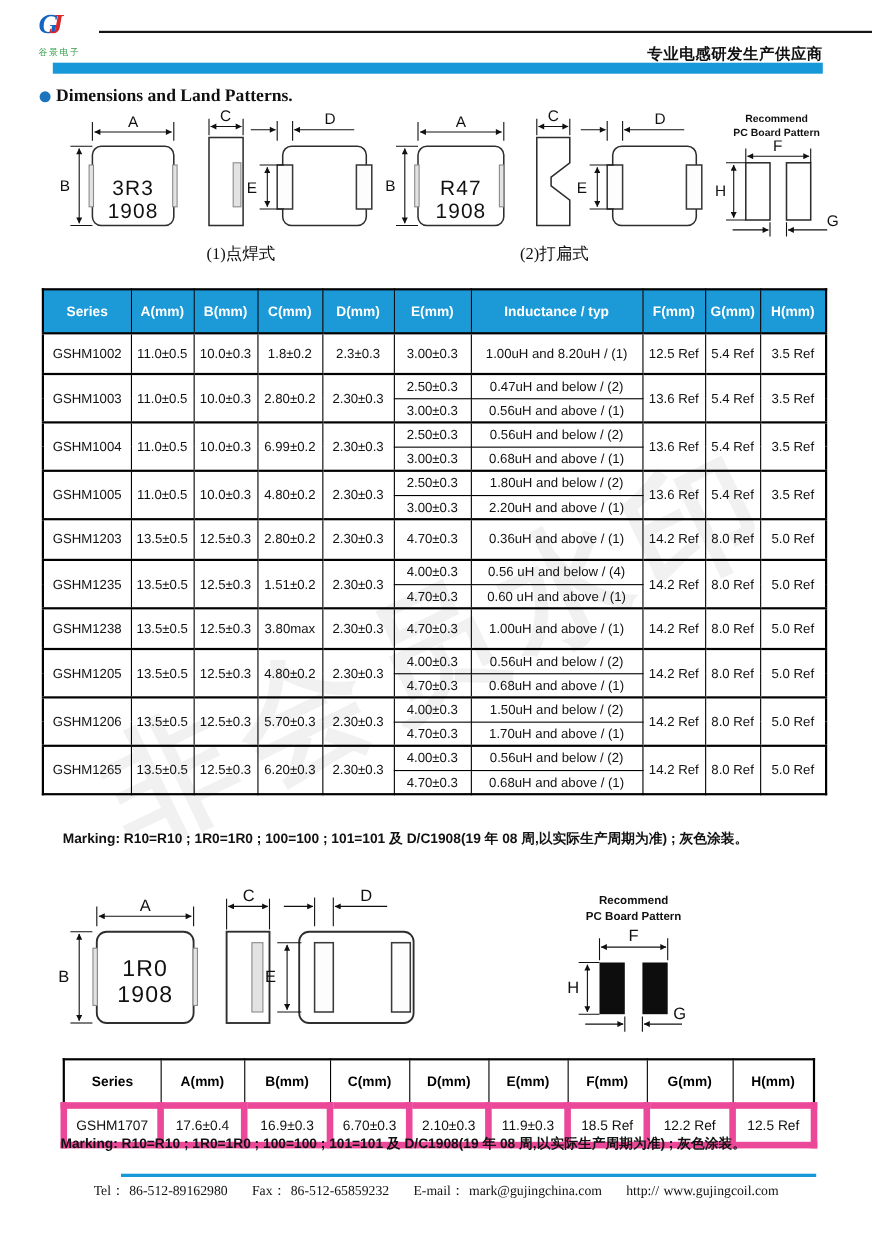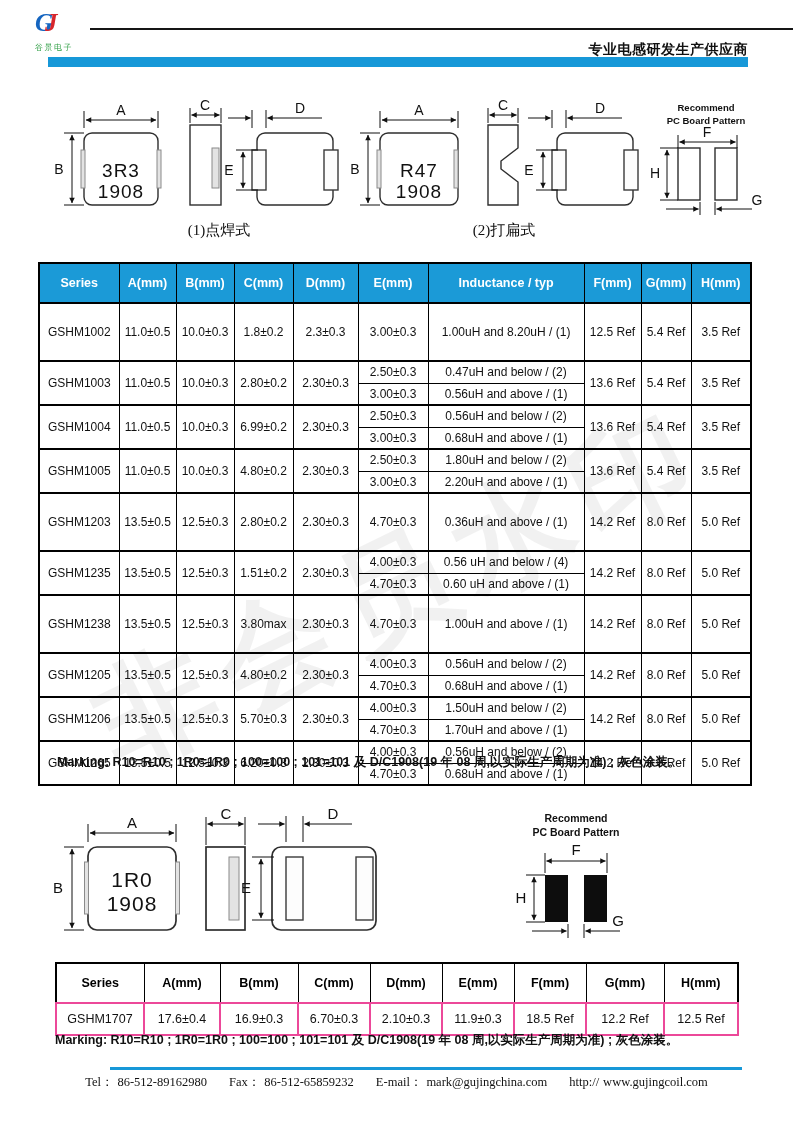--- a/index.html
+++ b/index.html
@@ -41,48 +41,52 @@
   .pt{font:700 9.5px "Liberation Sans",sans-serif;fill:#111;text-anchor:middle;}
   .pt2{font:700 10.5px "Liberation Sans",sans-serif;fill:#111;text-anchor:middle;}
 
   
   table{border-collapse:collapse;table-layout:fixed;z-index:1;position:absolute;background:transparent;}
   .dtable{left:38px;top:262px;width:712px;border:2px solid #000;font-size:12px;}
   .dtable th{border:1px solid #000;background:#1b9ad7;color:#fff;font-weight:700;font-size:12.5px;padding:0;}
   .dtable td{border:1px solid #000;text-align:center;vertical-align:middle;padding:0;line-height:1.2;}
   .dtable tr.rs td{border-top:2px solid #000;}
   .dtable tr.head{height:40px;}
-  .dtable tr.single{height:58px;}
+  .dtable tr.single{height:37px;}
   .dtable tr.rs:not(.single),.dtable tr.sub{height:22px;}
 
   .marking{left:57px;top:754px;width:700px;font-weight:700;font-size:12.5px;z-index:1;}
   .marking2{left:55px;top:1032px;width:710px;font-weight:700;font-size:12.5px;z-index:1;}
 
   .btable{left:55px;top:962px;width:682px;border:2px solid #000;font-size:12.5px;}
   .btable th{border:1px solid #000;background:#fff;color:#000;font-weight:700;padding:0;height:38px;}
-  .btable td{border:2px solid #ec4899;text-align:center;vertical-align:middle;padding:0;height:30px;margin-top:15px;}
+  .btable td{border:6px solid #ec4899;text-align:center;vertical-align:middle;padding:0;height:30px;margin-top:15px;}
 
   
   .frule{left:110px;top:1067px;width:632px;height:3px;background:#1798d8;}
   .footer{left:0;top:1074px;width:793px;text-align:center;font:12.5px "Liberation Serif",serif;}
   .footer span{margin:0 2px;}
   .fgap{margin-left:20px !important;}
   .flink{cursor:pointer;}
 </style>
 </head>
 <body>
 
 <div class="page">
 
   <div class="abs logo"><span class="lg">G</span><span class="lj">J</span></div>
   <div class="abs logo-cap">谷景电子</div>
   <div class="abs hrule"></div>
   <div class="abs tagline">专业电感研发生产供应商</div>
   <div class="abs bluebar"></div>
 
+  <div class="abs sec-title">
+    <span class="bullet"></span>
+    <span class="t">Dimensions and Land Patterns.</span>
+  </div>
 
   <div class="abs wm">非会员水印</div>
 
   <svg class="draw" style="top:98px" width="793" height="160" viewBox="0 0 793 160">
     <defs>
       <marker id="ar1" viewBox="0 0 10 10" refX="9.5" refY="5" markerWidth="8" markerHeight="5.5" orient="auto-start-reverse">
         <path d="M0,0L10,5L0,10z" fill="#111"></path>
       </marker>
     </defs>
 

